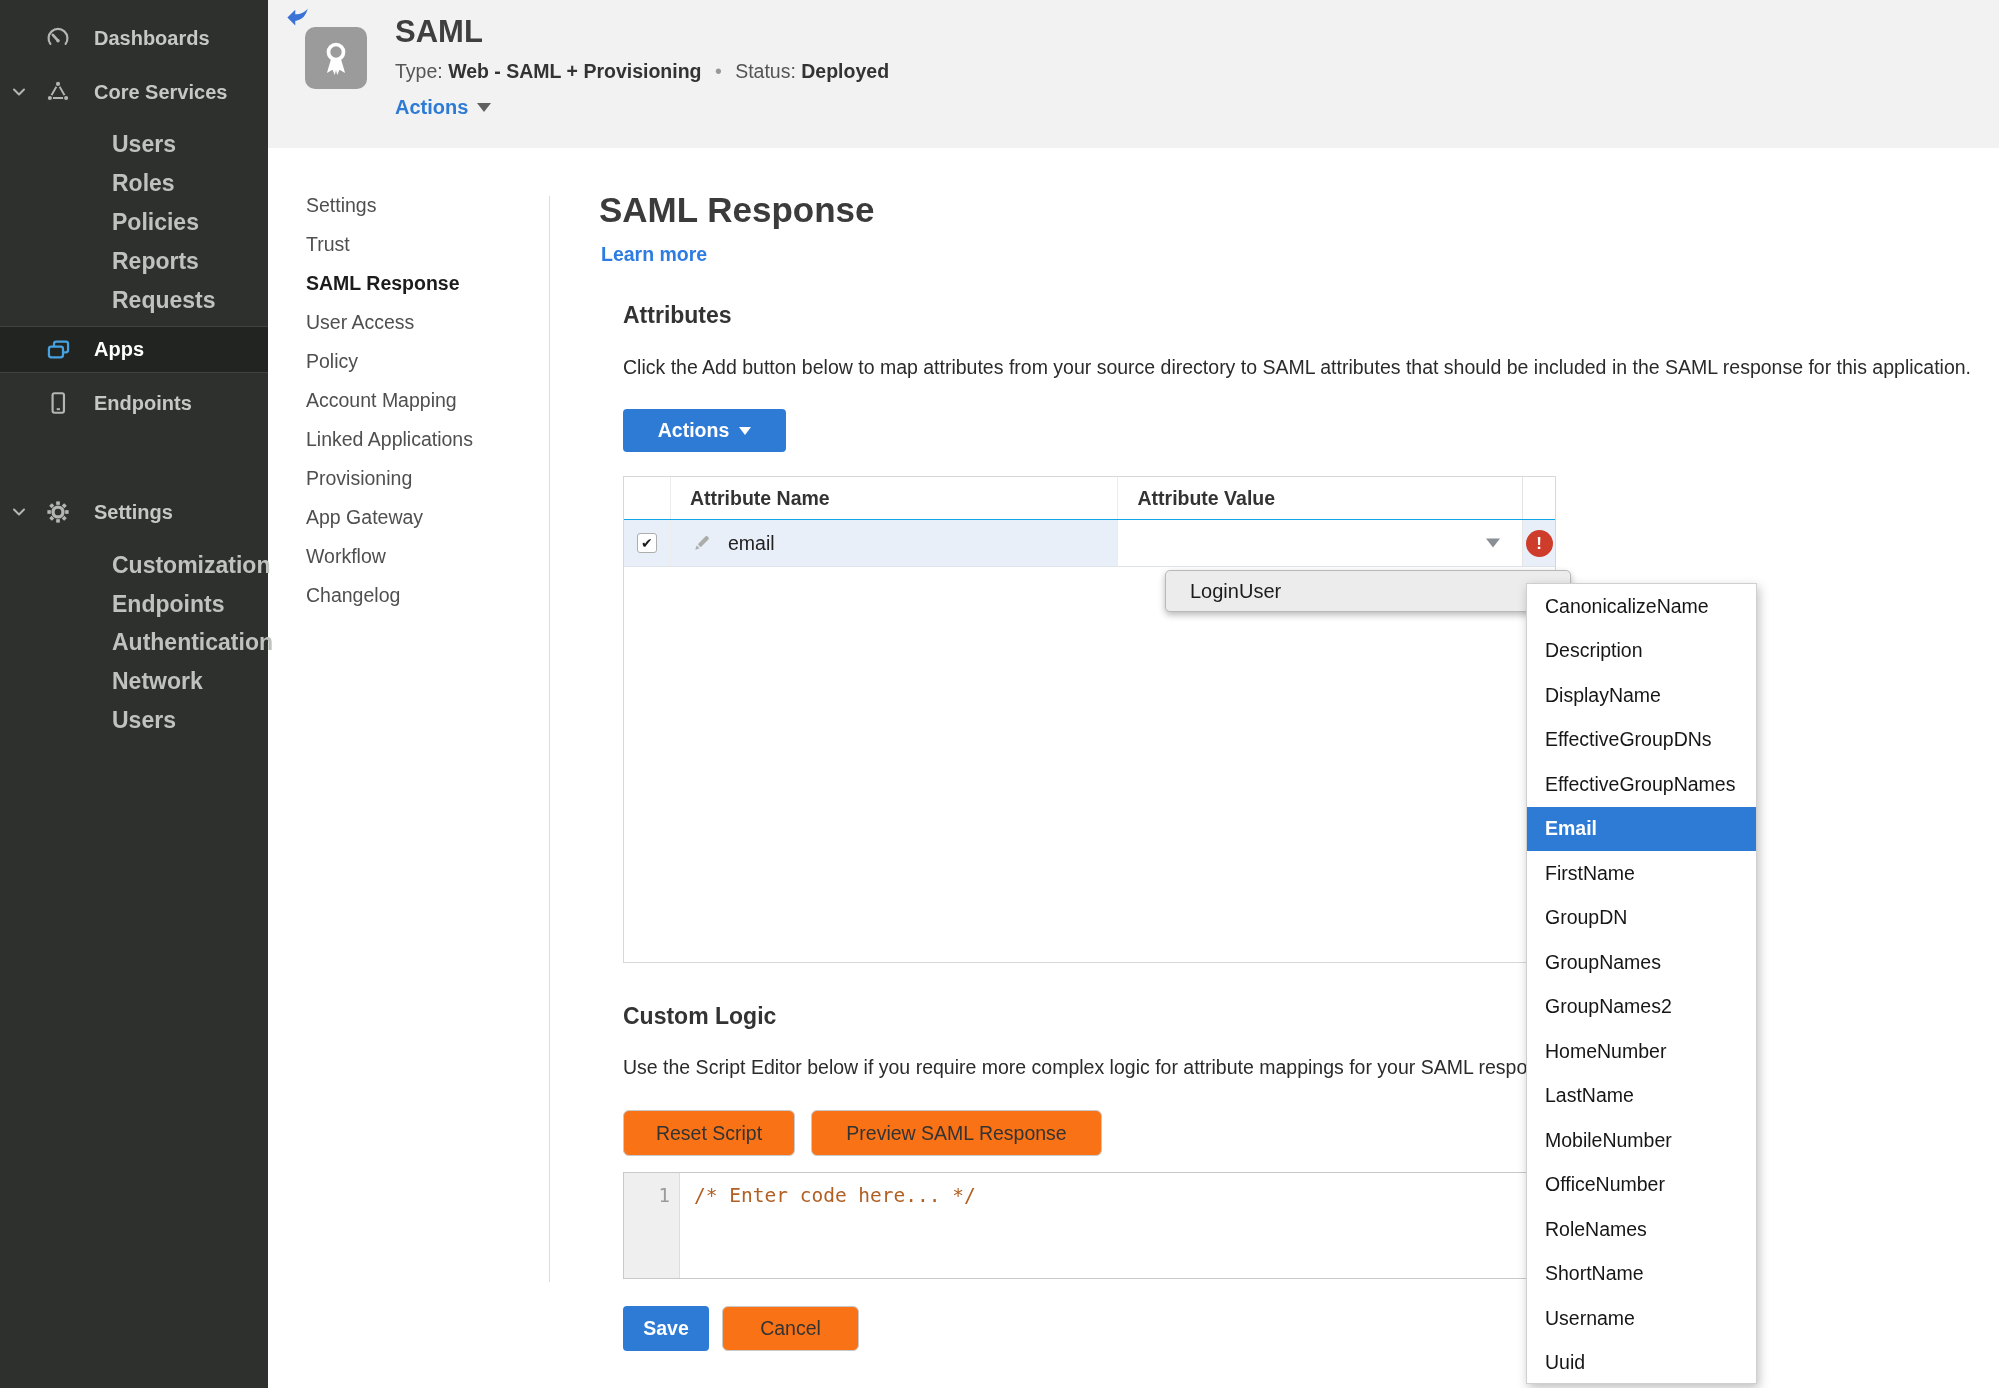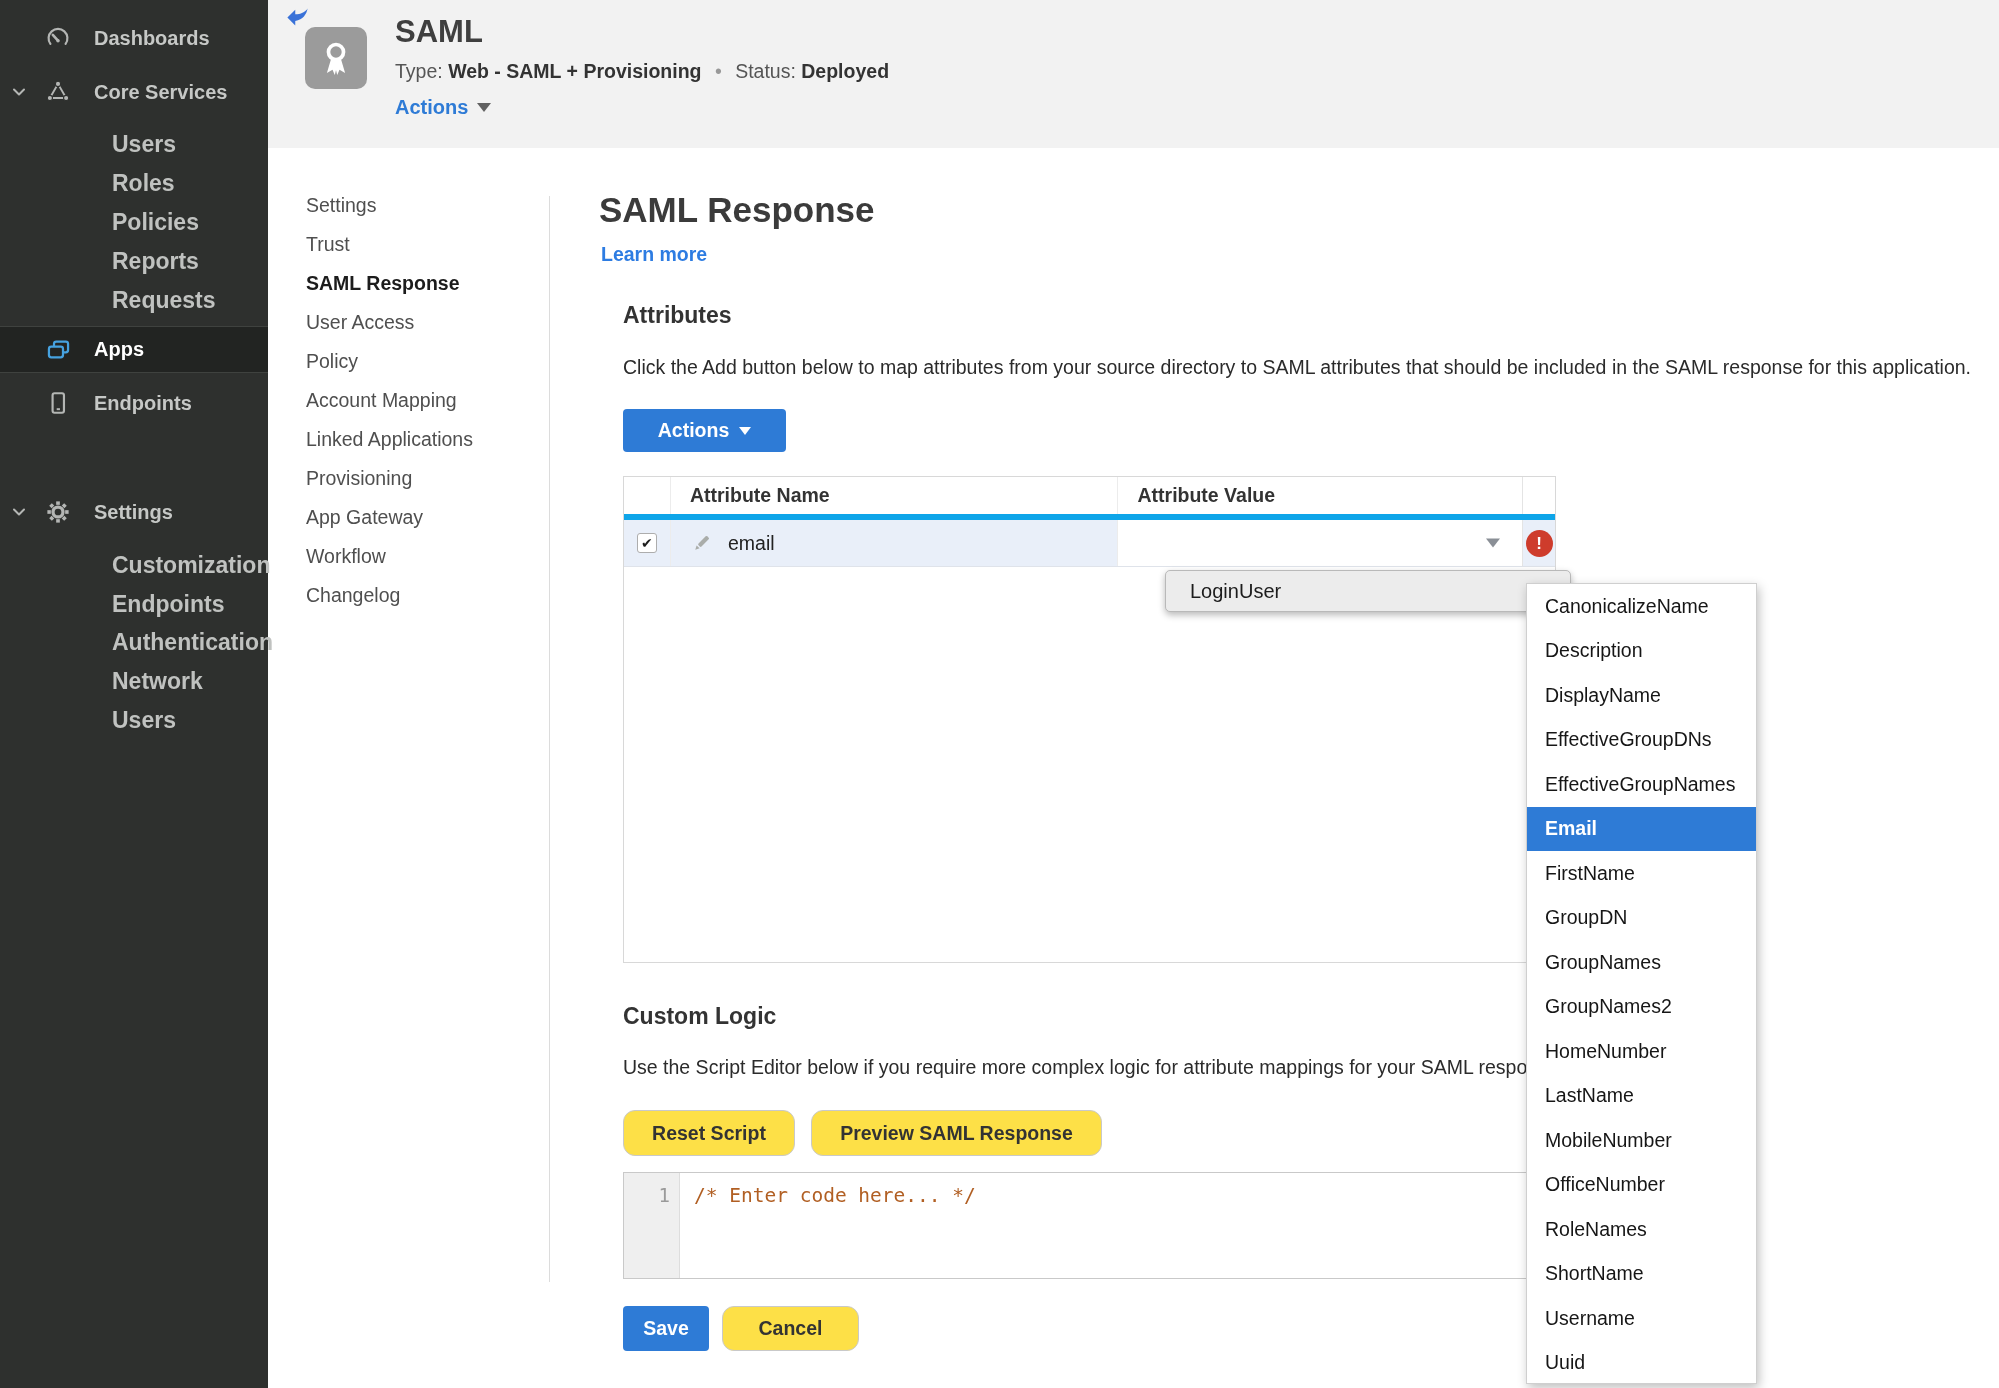--- a/index.html
+++ b/index.html
@@ -36,25 +36,25 @@
   .vdivider { position:absolute; left:549px; top:196px; width:1px; height:1086px; background:#dcdcdc; }
 
   
   .page-title { position:absolute; left:599px; top:190px; font-size:35px; font-weight:700; color:#3b3b3b; }
   .learn-more { position:absolute; left:601px; top:243px; font-size:19.5px; font-weight:700; color:#2d7ce2; cursor:pointer; }
   .sec-heading { position:absolute; font-size:23px; font-weight:700; color:#333; }
   .sec-desc { position:absolute; font-size:19.5px; color:#2b2b2b; }
 
   .btn-primary { position:absolute; background:#2e7bd6; color:#fff; font-weight:700; font-size:19.5px; border:none; border-radius:4px; display:flex; align-items:center; justify-content:center; gap:10px; cursor:pointer; font-family:inherit; }
   .btn-primary .caret-dn { border-top-color:#fff; border-left-width:6px; border-right-width:6px; border-top-width:8px; }
-  .btn-plain { position:absolute; background:#fde047; color:#333; font-size:19.5px; border:1px solid #c9c9c9; border-radius:12px; display:flex; align-items:center; justify-content:center; cursor:pointer; font-family:inherit;font-weight:bold; }
+  .btn-plain { position:absolute; background:#f97316; color:#333; font-size:19.5px; border:1px solid #c9c9c9; border-radius:6px; display:flex; align-items:center; justify-content:center; cursor:pointer; font-family:inherit; }
 
   
   .attr-table { position:absolute; left:623px; top:476px; width:933px; height:487px; border:1px solid #d8d8d8; background:#fff; z-index:1; }
-  .t-head { display:flex; height:43px; border-bottom:6px solid #0ea5e9; align-items:center; }
+  .t-head { display:flex; height:43px; border-bottom:1px solid #0ea5e9; align-items:center; }
   .t-head .cell { font-size:19.5px; font-weight:700; color:#333; }
   .c-check { width:47px; height:100%; border-right:1px solid #ececec; }
   .c-name  { width:448px; height:100%; display:flex; align-items:center; padding-left:19px; border-right:1px solid #ececec; }
   .c-value { width:404px; height:100%; display:flex; align-items:center; padding-left:19px; position:relative; }
   .c-err   { width:33px; height:100%; border-left:1px solid #e4e4e4; display:flex; align-items:center; justify-content:center; }
   .t-row { display:flex; height:47px; border-bottom:1px solid #dfe3ea; }
   .t-row .c-check { background:#e9eff9; display:flex; align-items:center; justify-content:center; }
   .t-row .c-name  { background:#e9eff9; font-size:19.5px; color:#222; gap:14px; }
   .t-row .c-value { background:#fff; cursor:pointer; }
   .t-row .c-err   { background:#e9eff9; }

